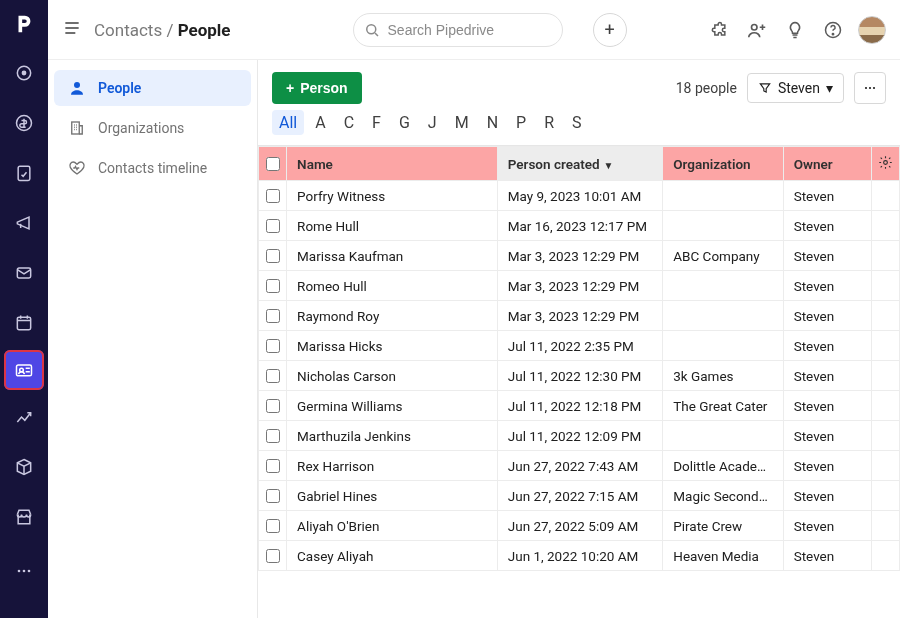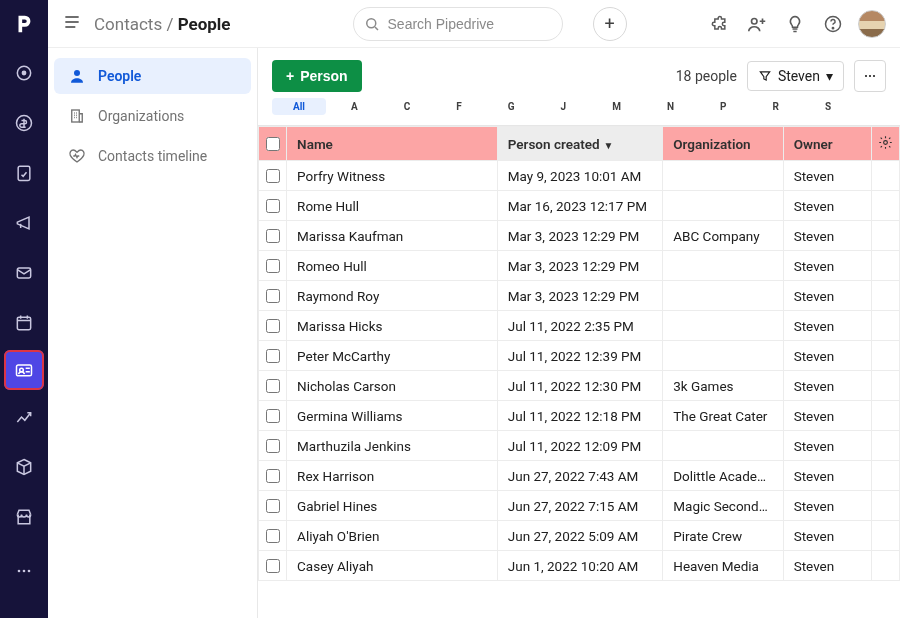--- a/index.html
+++ b/index.html
@@ -15,21 +15,21 @@
   .rail .dots { margin-top:4px; }
 
   
   .sub { width:210px; border-right:1px solid #e8e8e8; display:flex; flex-direction:column; padding-top:8px; }
   .sub-item { display:flex; align-items:center; gap:12px; padding:9px 14px; margin:2px 6px; border-radius:6px; cursor:pointer; color:#737373; }
   .sub-item.active { background:#e8f0fe; color:#1159d8; font-weight:600; }
   .sub-item svg { width:18px; height:18px; flex-shrink:0; }
 
   
   .app { flex:1; display:flex; flex-direction:column; min-width:0; }
-  .topbar { height:48px; display:flex; align-items:center; padding:0 14px; border-bottom:1px solid #eee; gap:12px; }
+  .topbar { height:60px; display:flex; align-items:center; padding:0 14px; border-bottom:1px solid #eee; gap:12px; }
   .hamburger { cursor:pointer; color:#404040; }
   .breadcrumb { font-size:17px; color:#7a7a7a; }
   .breadcrumb .current { font-weight:700; color:#202020; }
   .search-wrap { margin-left:110px; position:relative; }
   .search { width:210px; height:34px; border:1px solid #e2e2e2; border-radius:17px; padding:0 14px 0 34px; font-size:14px; color:#555; outline:none; }
   .search::placeholder { color:#8a8a8a; }
   .search-wrap .sicon { position:absolute; left:10px; top:8px; color:#8a8a8a; }
   .plusbtn { width:34px; height:34px; border:1px solid #d8d8d8; border-radius:50%; background:#fff; display:flex; align-items:center; justify-content:center; cursor:pointer; margin-left:18px; font-size:18px; color:#404040; }
   .topbar .spacer { flex:1; }
   .top-icon { width:26px; height:26px; display:flex; align-items:center; justify-content:center; color:#5a5a5a; cursor:pointer; }
@@ -41,21 +41,21 @@
   
   .main { flex:1; display:flex; flex-direction:column; min-width:0; }
   .toolbar { display:flex; align-items:center; padding:12px 14px 6px 14px; gap:10px; }
   .btn-green { background:#0d8f45; color:#fff; border:none; border-radius:4px; padding:8px 14px; font-weight:600; font-size:14px; display:flex; align-items:center; gap:6px; cursor:pointer; }
   .toolbar .spacer { flex:1; }
   .count { color:#404040; font-size:14px;margin-left:20px; }
   .filterbtn { border:1px solid #d8d8d8; background:#fff; border-radius:4px; padding:6px 10px; display:flex; align-items:center; gap:6px; cursor:pointer; font-size:14px; }
   .morebtn { border:1px solid #d8d8d8; background:#fff; border-radius:4px; width:32px; height:32px; display:flex; align-items:center; justify-content:center; cursor:pointer; }
 
   .alpha { display:flex; gap:4px; padding:0 14px 10px 14px; }
-  .alpha span { padding:3px 21px; border-radius:4px; font-size:10px; font-weight:700; color:#404040; cursor:pointer; }
+  .alpha span { padding:3px 7px; border-radius:4px; font-size:16px; font-weight:400; color:#404040; cursor:pointer; }
   .alpha span.active { background:#e8f0fe; color:#1159d8; }
   .alpha span.letter { min-width:22px; text-align:center; }
 
   
   .table-wrap { flex:1; overflow:auto; border-top:1px solid #e6e6e6; position:relative; }
   table { border-collapse:collapse; width:100%; table-layout:fixed; }
   col.c-chk { width:28px; } col.c-name{width:210px;} col.c-created{width:165px;} col.c-org{width:120px;} col.c-owner{width:88px;} col.c-gear{width:28px;}
   th, td { border:1px solid #ececec; padding:0 10px; height:30px; text-align:left; font-size:13.5px; white-space:nowrap; overflow:hidden; text-overflow:ellipsis; }
   th { background:#fca5a5; font-weight:600; color:#303030; position:sticky; top:0; height:34px; }
   th.sorted { background:#ededed; }
@@ -334,28 +334,20 @@
               <tr>
                 <td class="chk"><input type="checkbox" class="rowcheck" style=""></td>
                 <td>Marissa Hicks</td>
                 <td>Jul 11, 2022 2:35 PM</td>
                 <td></td>
                 <td>Steven</td>
                 <td></td>
               </tr>
               <tr>
                 <td class="chk"><input type="checkbox" class="rowcheck" style=""></td>
-                <td>Peter McCarthy</td>
-                <td>Jul 11, 2022 12:39 PM</td>
-                <td></td>
-                <td>Steven</td>
-                <td></td>
-              </tr>
-              <tr>
-                <td class="chk"><input type="checkbox" class="rowcheck" style=""></td>
                 <td>Nicholas Carson</td>
                 <td>Jul 11, 2022 12:30 PM</td>
                 <td>3k Games</td>
                 <td>Steven</td>
                 <td></td>
               </tr>
               <tr>
                 <td class="chk"><input type="checkbox" class="rowcheck" style=""></td>
                 <td>Germina Williams</td>
                 <td>Jul 11, 2022 12:18 PM</td>

